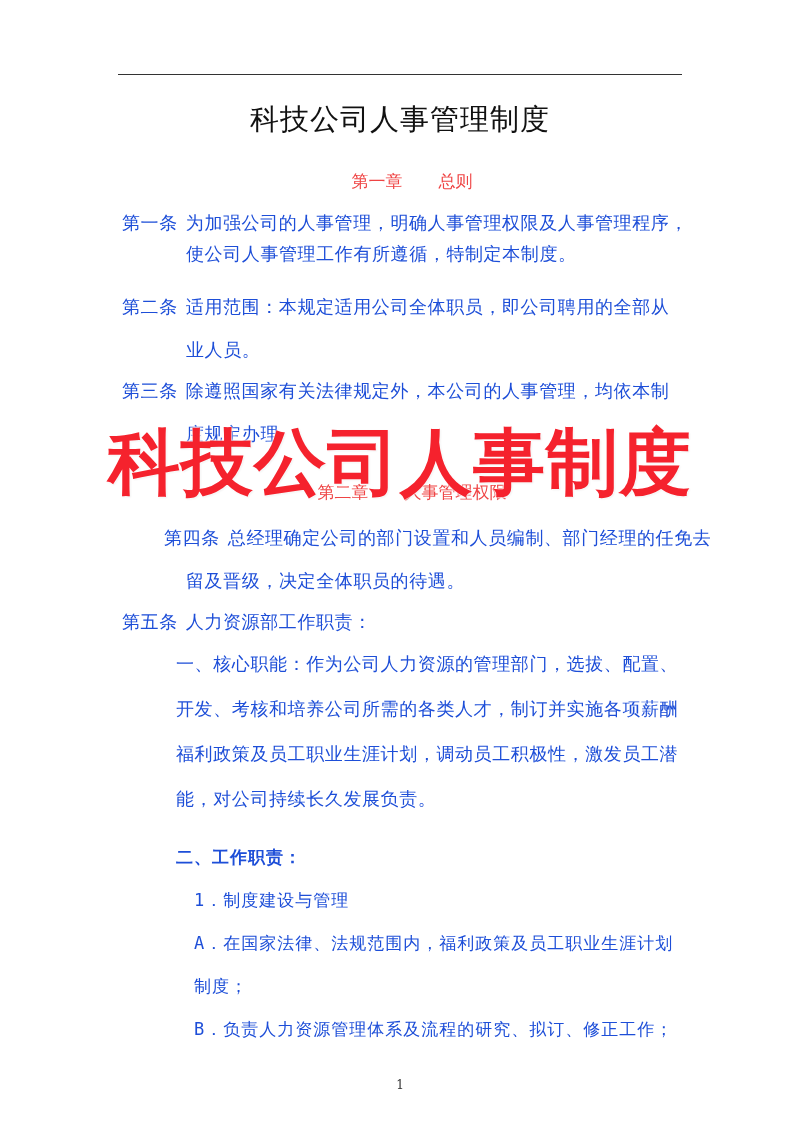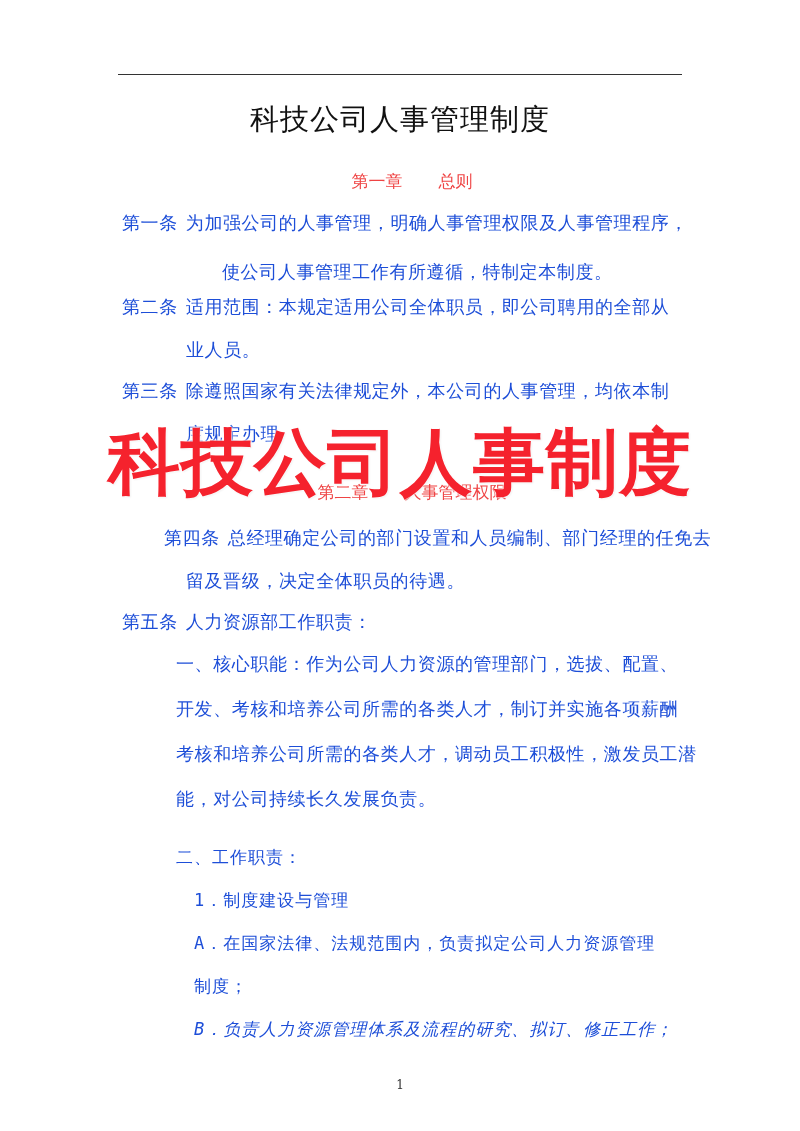--- a/index.html
+++ b/index.html
@@ -49,21 +49,21 @@
 
 <div class="doc-title">科技公司人事管理制度</div>
 
 <div class="chapter" style="top:170px;">
   <span>第一章</span><span class="gap"></span><span>总则</span>
 </div>
 
 <div class="line" style="left:122px; top:211px;">
   <span class="art-num">第一条</span><span>为加强公司的人事管理，明确人事管理权限及人事管理程序，</span>
 </div>
-<div class="line" style="left:186px; top:260px;margin-left:36px;">使公司人事管理工作有所遵循，特制定本制度。</div>
+<div class="line" style="left:186px; top:242px;">使公司人事管理工作有所遵循，特制定本制度。</div>
 
 <div class="line" style="left:122px; top:295px;">
   <span class="art-num">第二条</span><span>适用范围：本规定适用公司全体职员，即公司聘用的全部从</span>
 </div>
 <div class="line" style="left:186px; top:338px;">业人员。</div>
 
 <div class="line" style="left:122px; top:379px;">
   <span class="art-num">第三条</span><span>除遵照国家有关法律规定外，本公司的人事管理，均依本制</span>
 </div>
 <div class="line" style="left:186px; top:422px;">度规定办理</div>
@@ -76,24 +76,24 @@
   <span class="art-num">第四条</span><span>总经理确定公司的部门设置和人员编制、部门经理的任免去</span>
 </div>
 <div class="line" style="left:186px; top:569px;">留及晋级，决定全体职员的待遇。</div>
 
 <div class="line" style="left:122px; top:610px;text-align:right;">
   <span class="art-num">第五条</span><span>人力资源部工作职责：</span>
 </div>
 
 <div class="line" style="left:176px; top:652px;">一、核心职能：作为公司人力资源的管理部门，选拔、配置、</div>
 <div class="line" style="left:176px; top:697px;text-align:center;">开发、考核和培养公司所需的各类人才，制订并实施各项薪酬</div>
-<div class="line" style="left:176px; top:742px;">考核和培养公司所需的各类人才，调动员工积极性，激发员工潜</div>
+<div class="line" style="left:176px; top:742px;">福利政策及员工职业生涯计划，调动员工积极性，激发员工潜</div>
 <div class="line" style="left:176px; top:787px;">能，对公司持续长久发展负责。</div>
 
-<div class="line sm" style="left:176px; top:846px;">二、工作职责：</div>
+<div class="line sm" style="left:176px; top:846px;font-weight:bold;">二、工作职责：</div>
 <div class="line sm" style="left:194px; top:889px;">1．制度建设与管理</div>
-<div class="line sm" style="left:194px; top:932px;">A．在国家法律、法规范围内，负责拟定公司人力资源管理</div>
+<div class="line sm" style="left:194px; top:932px;">A．在国家法律、法规范围内，福利政策及员工职业生涯计划</div>
 <div class="line sm" style="left:194px; top:975px;">制度；</div>
-<div class="line sm" style="left:194px; top:1018px;font-style:italic;">B．负责人力资源管理体系及流程的研究、拟订、修正工作；</div>
+<div class="line sm" style="left:194px; top:1018px;">B．负责人力资源管理体系及流程的研究、拟订、修正工作；</div>
 
 <div class="overlay">科技公司人事制度</div>
 
 <div class="page-num">1</div>
 
 </body></html>

